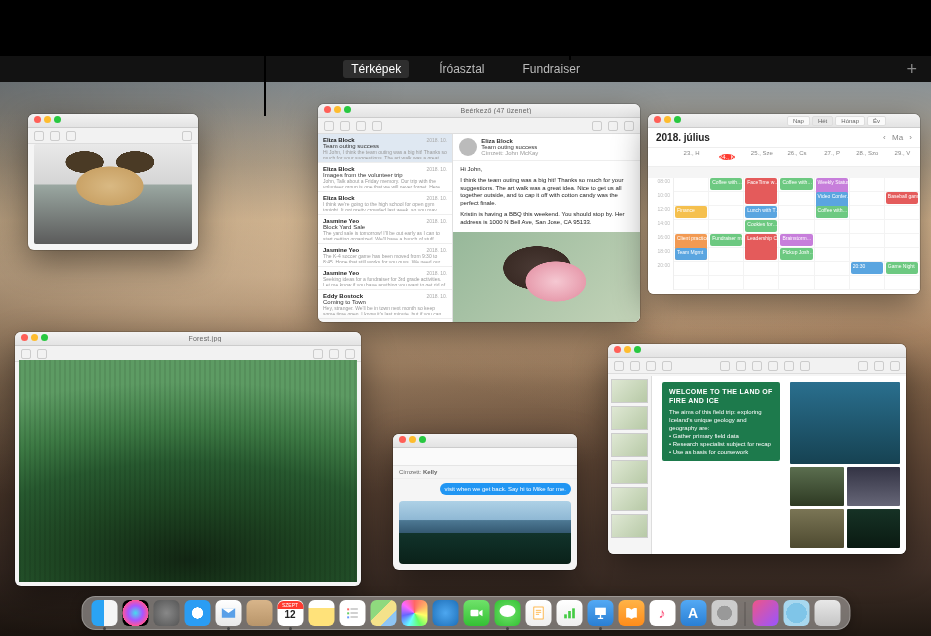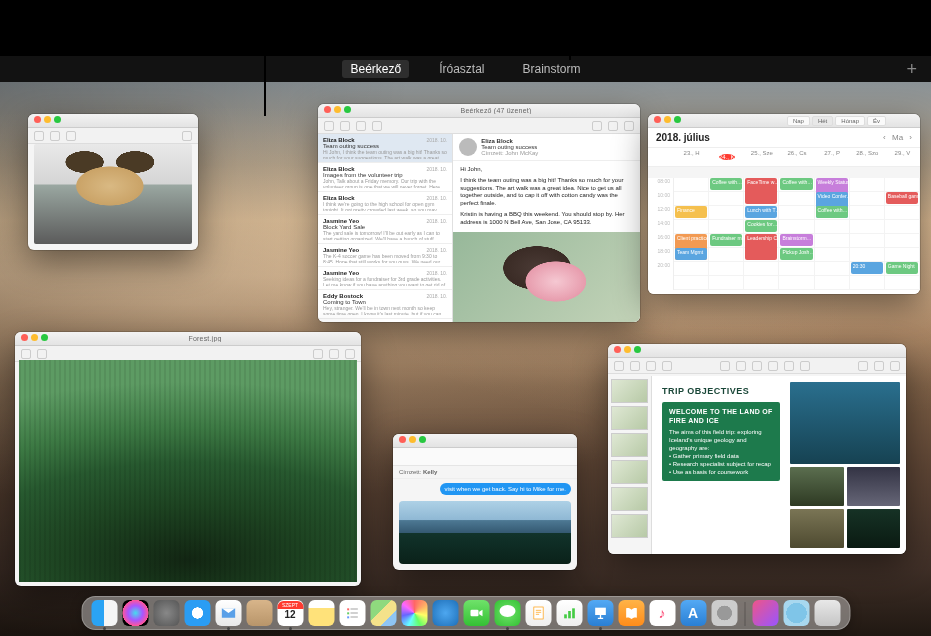--- a/index.html
+++ b/index.html
@@ -182,23 +182,23 @@
 
 .i-mail svg,.i-rem svg,.i-ft svg,.i-pages svg,.i-num svg,.i-key2 svg,.i-books svg{width:16px;height:16px}
 </style>
 </head>
 <body>
 
 <div class="callout-line callout-a"></div>
 <div class="callout-line callout-b"></div>
 
 <div class="spaces-bar">
-  <span class="space active">Beérkező</span>
+  <span class="space active">Térképek</span>
   <span class="space">Íróasztal</span>
-  <span class="space">Brainstorm</span>
+  <span class="space">Fundraiser</span>
   <span class="add-space">+</span>
 </div>
 
 <div class="desktop">
   <div class="dune"></div>
 
   <div class="win w-preview1">
     <div class="titlebar">
       <span class="tl-dots"><span class="tl-r"></span><span class="tl-y"></span><span class="tl-g"></span></span>
       <span class="tl-title"></span>
@@ -482,21 +482,20 @@
     <div class="cols">
       <div class="thumbs">
         <div></div>
           <div></div>
           <div></div>
           <div></div>
           <div></div>
           <div></div>
       </div>
       <div class="slide">
-        <div class="h1">TRIP OBJECTIVES</div>
         <div class="card" style="width:118px">
           <div class="t">WELCOME TO THE LAND OF FIRE AND ICE</div>
           <div>The aims of this field trip: exploring Iceland's unique geology and geography are:</div>
           <div>• Gather primary field data</div>
           <div>• Research specialist subject for recap</div>
           <div>• Use as basis for coursework</div>
         </div>
         <div class="pics">
           <div class="a"></div>
           <div class="b"></div>

